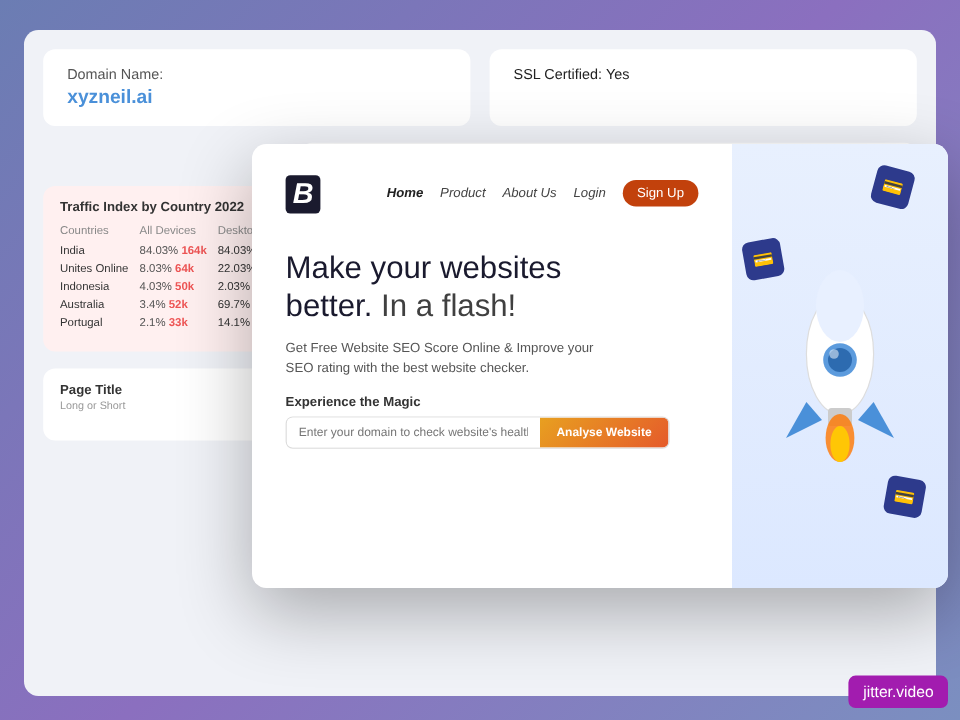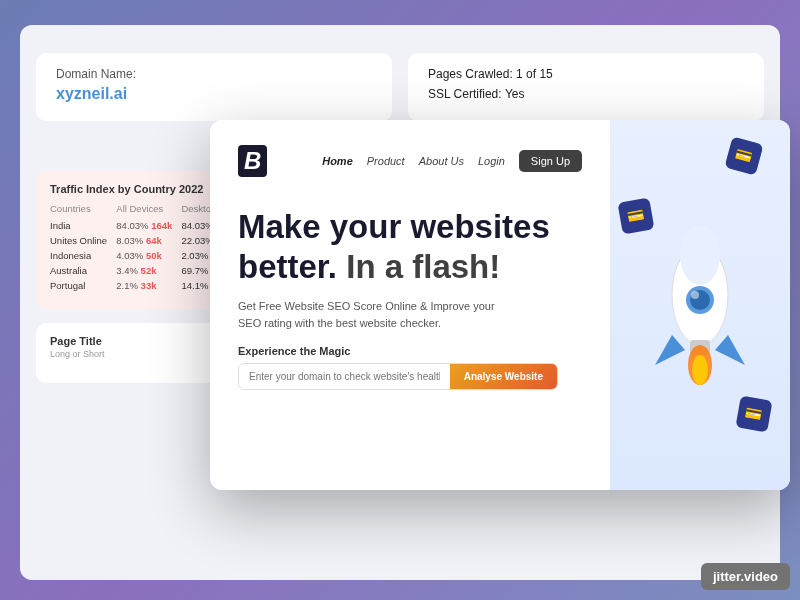--- a/index.html
+++ b/index.html
@@ -22,21 +22,20 @@
       background: #f0f2f7;
       border-radius: 12px;
       padding: 16px;
     }
 
     
     .dashboard-top {
       display: flex;
       gap: 16px;
       margin-bottom: 14px;
-      margin-top: 12px;
     }
 
     .info-card {
       background: white;
       border-radius: 10px;
       padding: 14px 20px;
       flex: 1;
     }
 
     .info-card .label {
@@ -254,46 +253,46 @@
       cursor: pointer;
       font-style: italic;
     }
 
     .nav-link.active {
       color: #222;
       font-weight: 600;
     }
 
     .btn-signup {
-      background: #404040;
+      background: #c2410c;
       color: white;
       border: none;
       padding: 5px 12px;
-      border-radius: 5px;
+      border-radius: 15px;
       font-size: 11px;
       cursor: pointer;
     }
 
     .btn-contact {
       background: #e55a2b;
       color: white;
       border: none;
       padding: 5px 12px;
       border-radius: 5px;
       font-size: 11px;
       cursor: pointer;
     }
 
     .modal-hero-text {
       margin-bottom: 12px;
     }
 
     .modal-hero-text h1 {
-      font-size: 33px;
-      font-weight: 700;
+      font-size: 26px;
+      font-weight: 400;
       color: #1a1a2e;
       line-height: 1.2;
       margin-bottom: 2px;
     }
 
     .modal-description {
       font-size: 11px;
       color: #555;
       line-height: 1.5;
       margin-bottom: 14px;
@@ -377,44 +376,40 @@
       right: 20px;
       background: #2d3a8c;
       transform: rotate(10deg);
     }
 
     
     .watermark {
       position: absolute;
       bottom: 10px;
       right: 10px;
-      background: #737373;
+      background: #a21caf;
       color: white;
       padding: 6px 12px;
       border-radius: 6px;
       font-size: 13px;
-      font-weight: 700;
+      font-weight: 400;
       margin-top: 24px;
     }
   </style>
 </head>
 <body>
 
 <div class="bg-dashboard">
 
   <div class="dashboard-top">
     <div class="info-card">
       <div class="label">Domain Name:</div>
       <a class="domain-link">xyzneil.ai</a>
     </div>
     <div class="info-card">
-      <div class="stat-row">
-        <span>Pages Crawled:</span>
-        <span>1 of 15</span>
-      </div>
       <div class="stat-row">
         <span>SSL Certified:</span>
         <span>Yes</span>
       </div>
     </div>
   </div>
 
   <div class="dashboard-middle">
 
     <div class="traffic-card">

